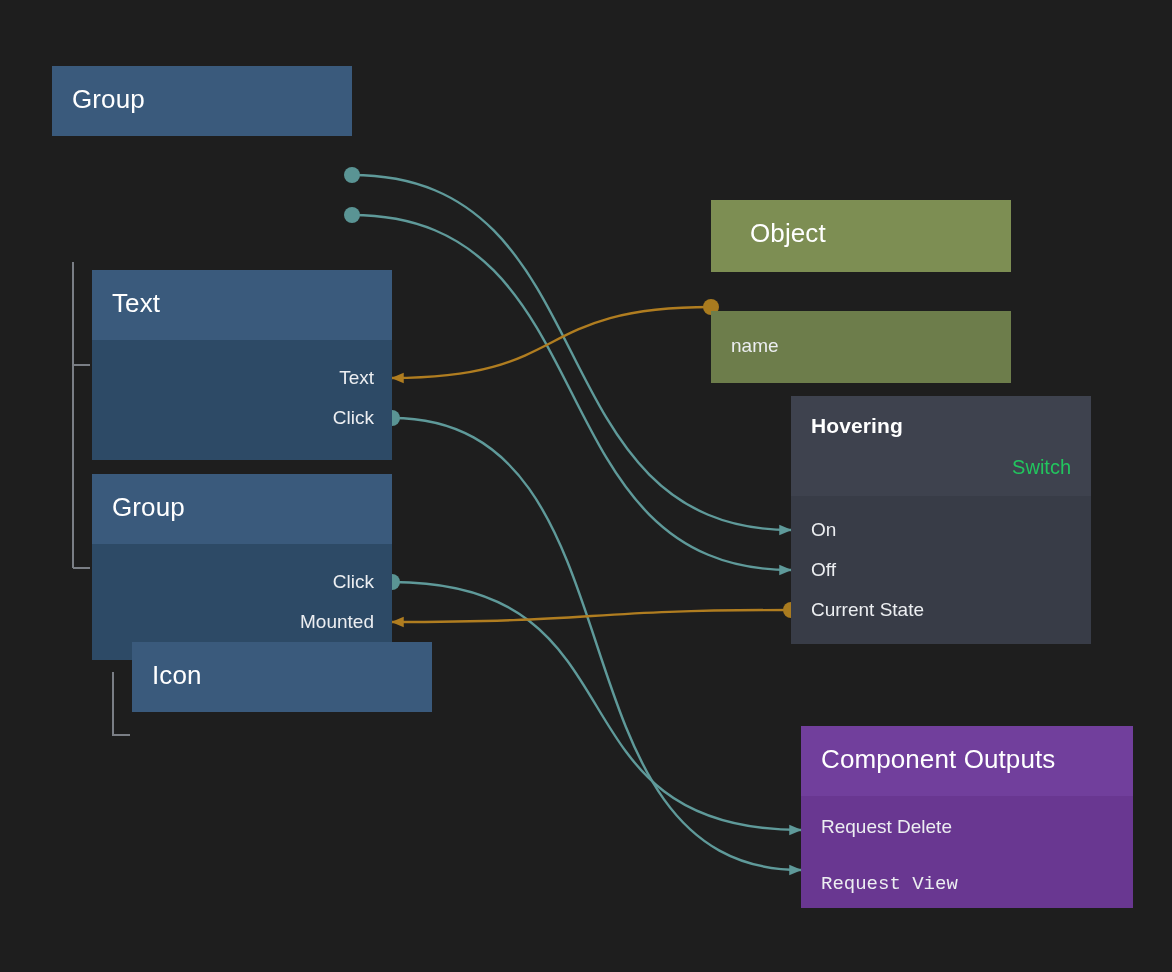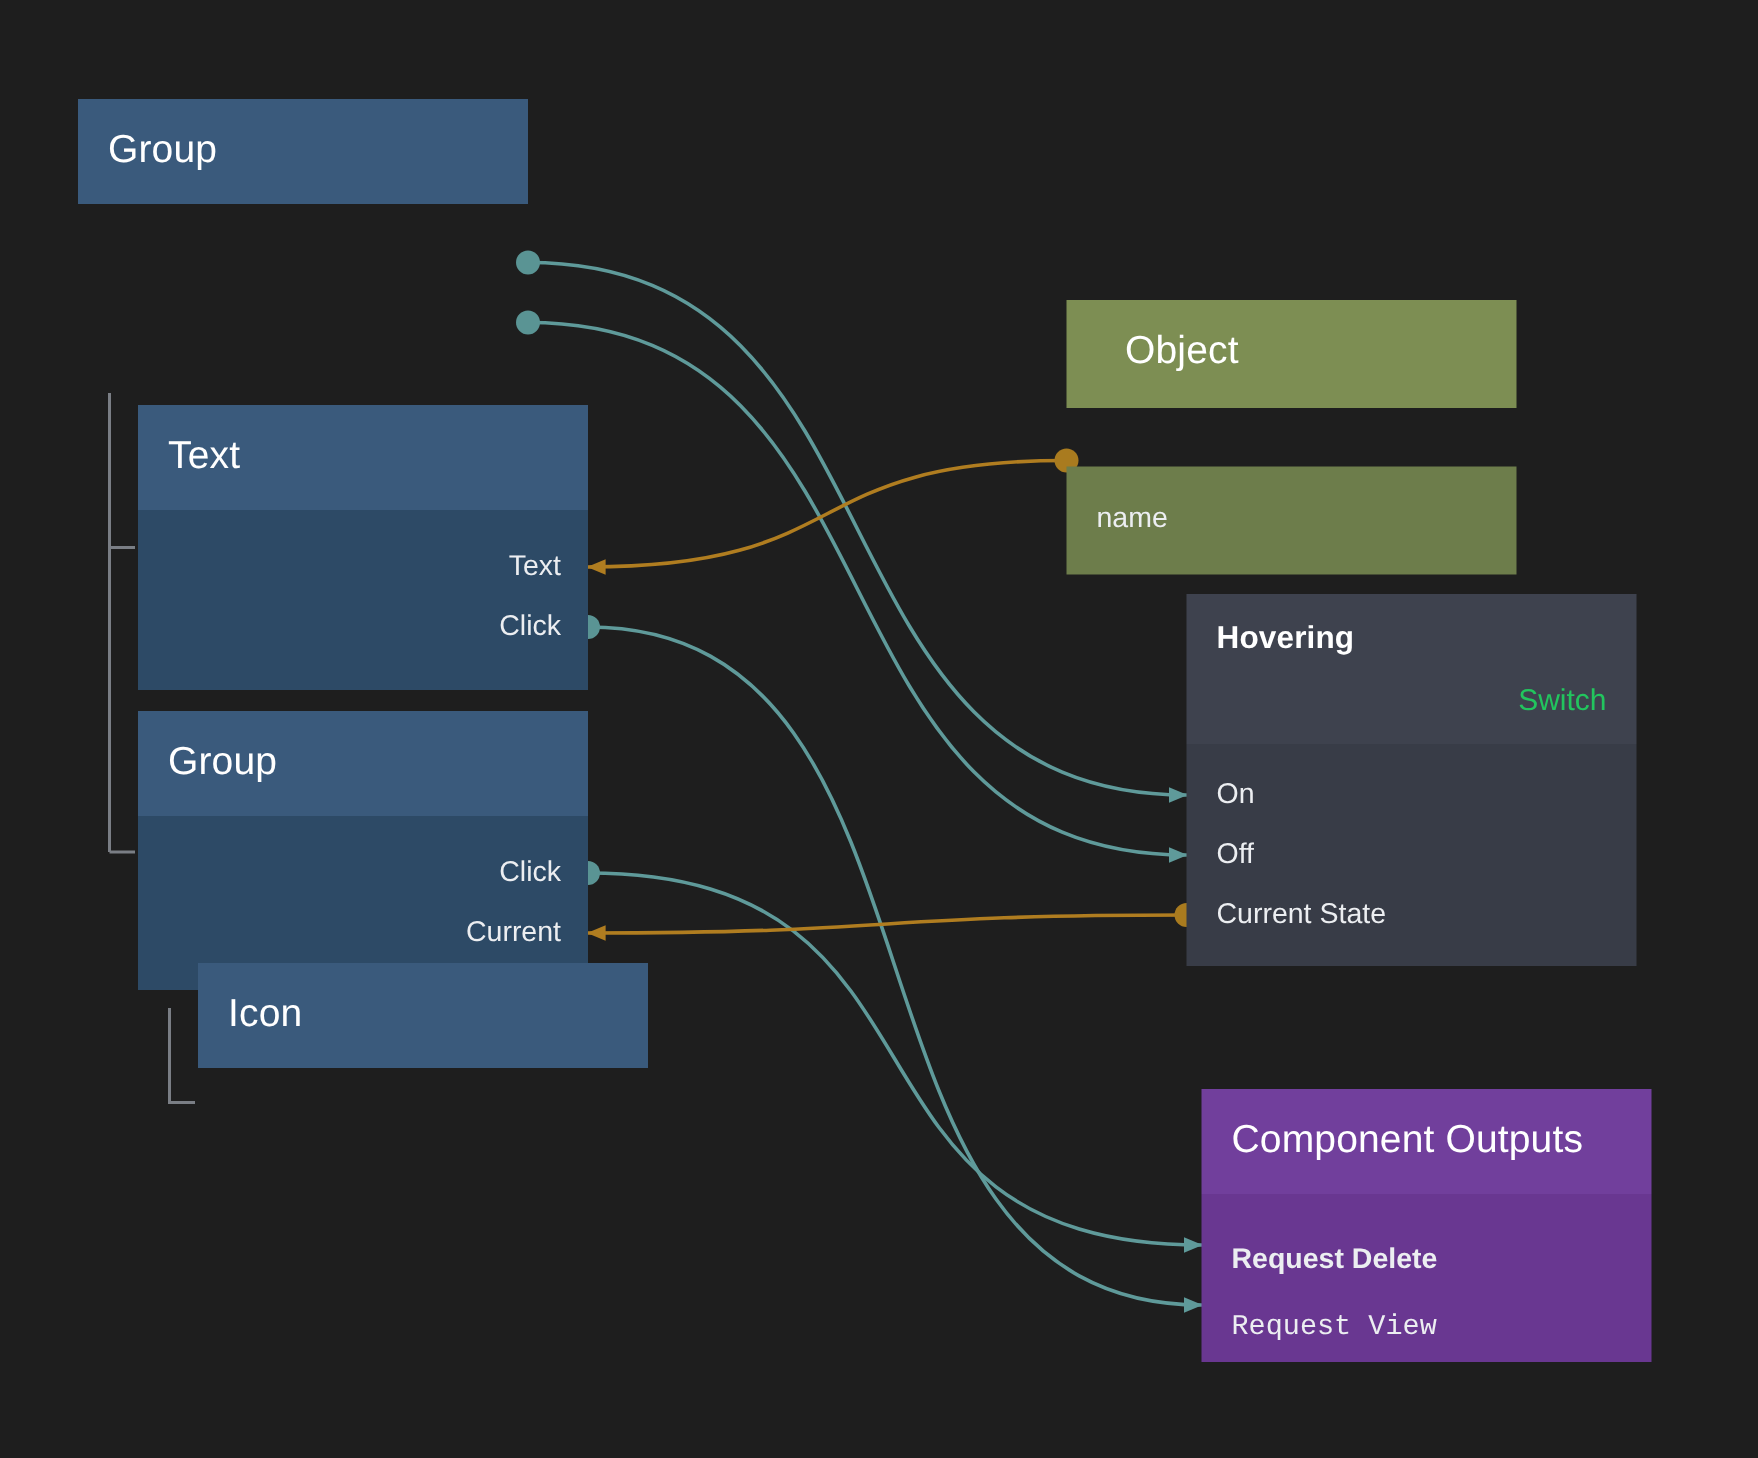--- a/index.html
+++ b/index.html
@@ -141,21 +141,21 @@
           <div class="port right" style="top: 25px;">Text</div>
           <div class="port right" style="top: 65px;">Click</div>
         </div>
       </div>
       <div class="node blue" style="left: 92px; top: 474px; width: 300px; height: 186px;">
         <div class="node-header" style="height: 70px;">
           <div class="node-title">Group</div>
         </div>
         <div class="node-body" style="height: 116px;">
           <div class="port right" style="top: 25px;">Click</div>
-          <div class="port right" style="top: 65px;">Current</div>
+          <div class="port right" style="top: 65px;">Mounted</div>
         </div>
       </div>
       <div class="node blue" style="left: 132px; top: 642px; width: 300px; height: 70px;">
         <div class="node-header" style="height: 70px;">
           <div class="node-title">Icon</div>
         </div>
       </div>
       <div class="node green" style="left: 711px; top: 200px; width: 300px; height: 144px;">
         <div class="node-header" style="height: 72px; padding-left: 39px;">
           <div class="node-title">Object</div>
@@ -168,24 +168,24 @@
         <div class="node-header" style="height: 100px;">
           <div class="node-title bold">Hovering</div>
           <div class="node-subtitle">Switch</div>
         </div>
         <div class="node-body" style="height: 148px;">
           <div class="port left" style="top: 21px;">On</div>
           <div class="port left" style="top: 61px;">Off</div>
           <div class="port left" style="top: 101px;">Current State</div>
         </div>
       </div>
-      <div class="node purple" style="left: 801px; top: 726px; width: 300px; height: 182px;">
+      <div class="node purple" style="left: 801px; top: 726px; width: 332px; height: 182px;">
         <div class="node-header" style="height: 70px;">
           <div class="node-title">Component Outputs</div>
         </div>
         <div class="node-body" style="height: 112px;">
-          <div class="port left" style="top: 31px; font-weight: bold;">Request Delete</div>
+          <div class="port left" style="top: 18px;">Request Delete</div>
           <div class="port left" style="top: 75px; font-family: Liberation Mono, monospace;">Request View</div>
         </div>
       </div>
     </div>
 
 </div>
 
 </body></html>

